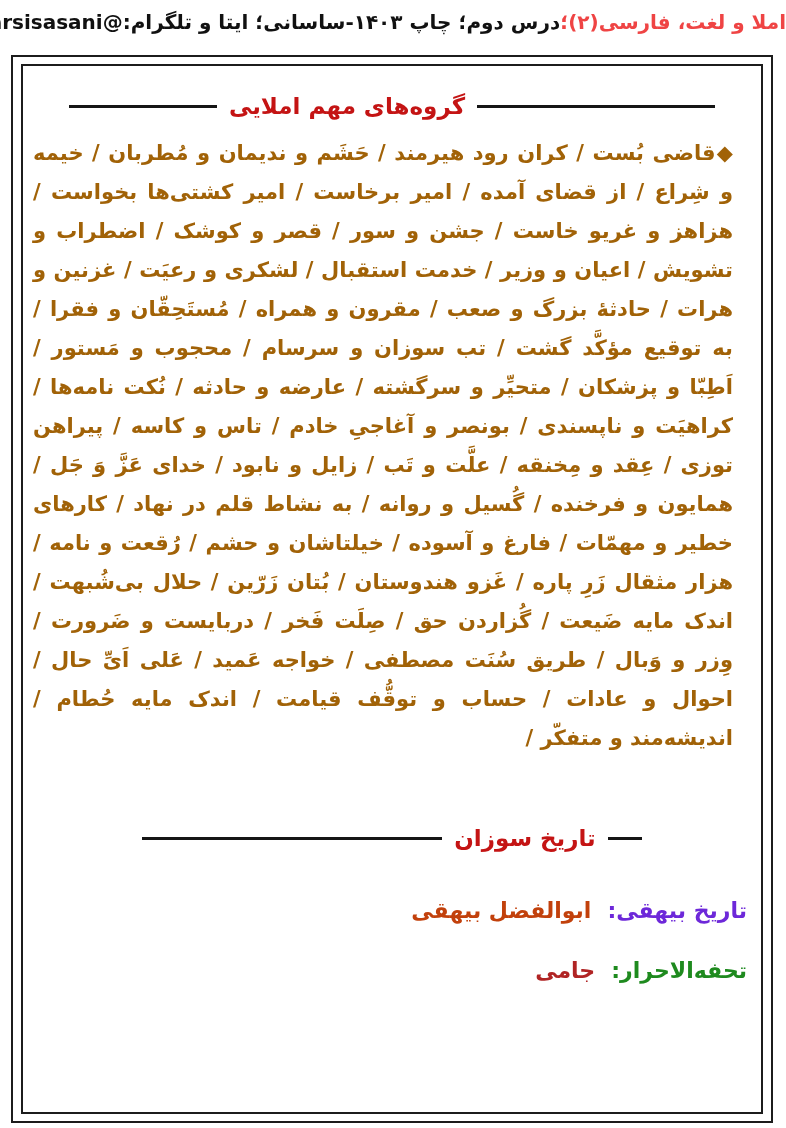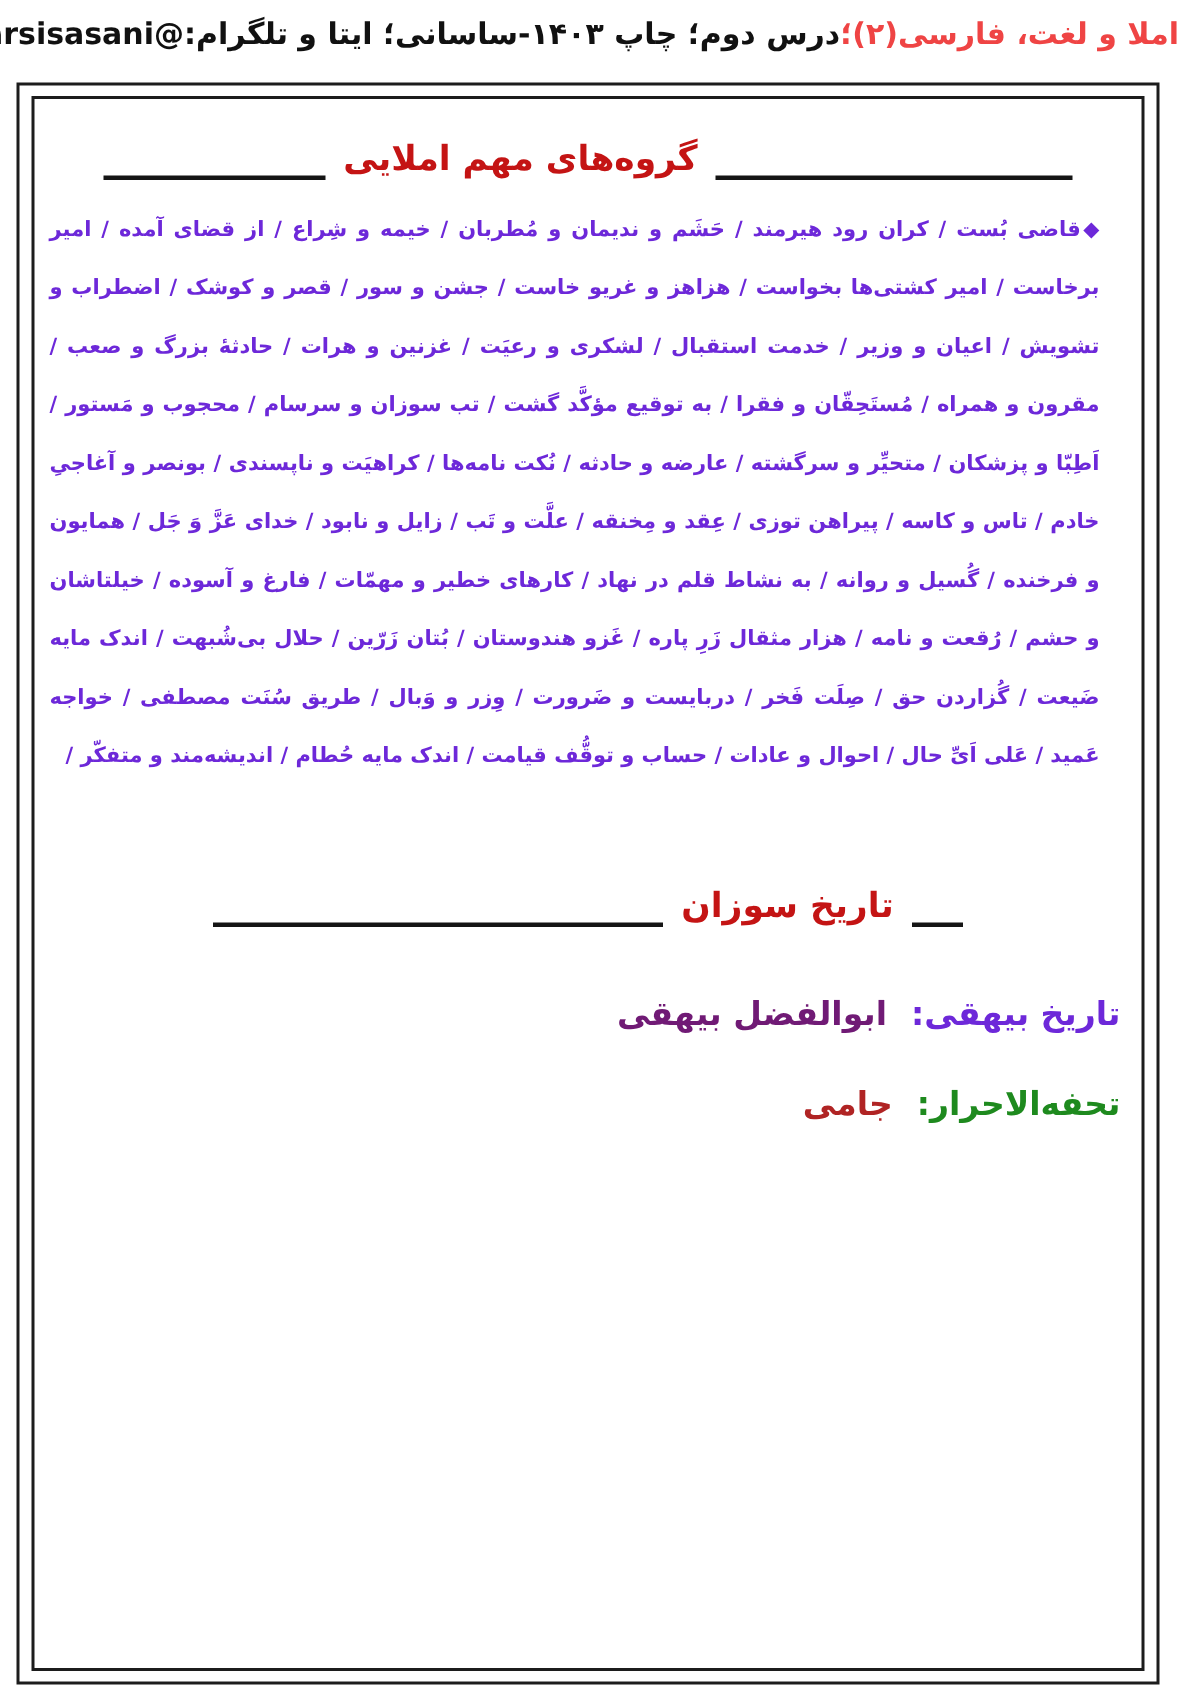--- a/index.html
+++ b/index.html
@@ -14,35 +14,35 @@
   .frame{
     position:absolute;left:11px;right:13px;top:55px;bottom:5px;
     border:2px solid #1c1c1c;
   }
   .frame-inner{
     position:absolute;top:7px;bottom:7px;left:8px;right:8px;
     border:2px solid #1c1c1c;direction:rtl;overflow:hidden;
     padding:0 8px;
   }
   .heading-row{
-    display:flex;direction:rtl;align-items:flex-end;justify-content:center;
+    display:flex;direction:rtl;align-items:center;justify-content:center;
   }
   .heading-row.first{margin-top:26px;}
   .heading-row.second{margin-top:66px;}
   .h-line{height:0;border-top:3px solid #151515;flex:0 0 auto;}
   .h-line.w-right-long{width:238px;}
   .h-line.w-left-short{width:148px;}
   .h-line.w-right-tiny{width:34px;}
   .h-line.w-left-long{width:300px;}
   .heading-text{
     font-size:23px;line-height:28px;padding:0 12px;white-space:nowrap;
   }
   .para{
-    direction:rtl;text-align:justify;font-size:14px;line-height:39px;
-    color:#6d28d9;margin:14px 20px 0 2px;
+    direction:rtl;text-align:justify;font-size:21px;line-height:39px;
+    color:#a16207;margin:14px 20px 0 2px;
   }
   .para.second{margin-top:38px;}
   .entry{
     display:flex;direction:rtl;align-items:baseline;
     font-size:22px;line-height:30px;margin:0 6px 0 0;
   }
   .entry.first{margin-top:44px;}
   .entry.second{margin-top:30px;}
   .entry-label{white-space:nowrap;}
   .entry-value{white-space:nowrap;margin-right:16px;}
@@ -67,21 +67,21 @@
 
 
     <div class="heading-row second">
       <div class="h-line w-right-tiny"></div>
       <div class="heading-text" style="color: rgb(196, 20, 20);">تاریخ سوزان</div>
       <div class="h-line w-left-long"></div>
     </div>
 
     <div class="entry first">
       <span class="entry-label" style="color: #6d28d9;">تاریخ بیهقی:</span>
-      <span class="entry-value" style="color: #701a75;">ابوالفضل بیهقی</span>
+      <span class="entry-value" style="color: #c2410c;">ابوالفضل بیهقی</span>
     </div>
 
     <div class="entry second">
       <span class="entry-label" style="color: rgb(30, 138, 30);">تحفه‌الاحرار:</span>
       <span class="entry-value" style="color: rgb(176, 36, 36);">جامی</span>
     </div>
 
   </div>
 </div>
 

